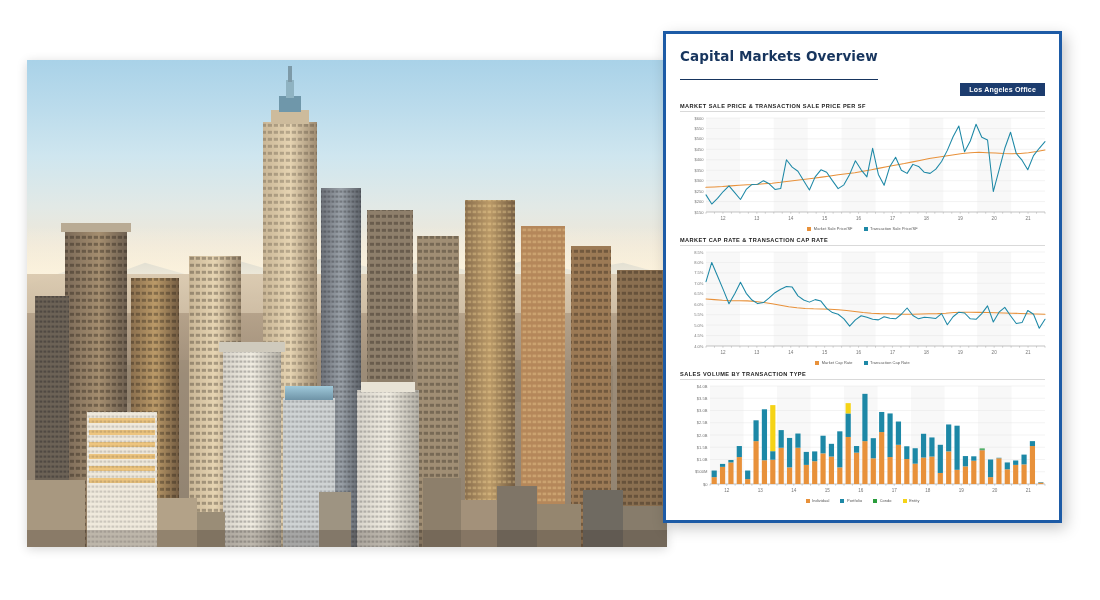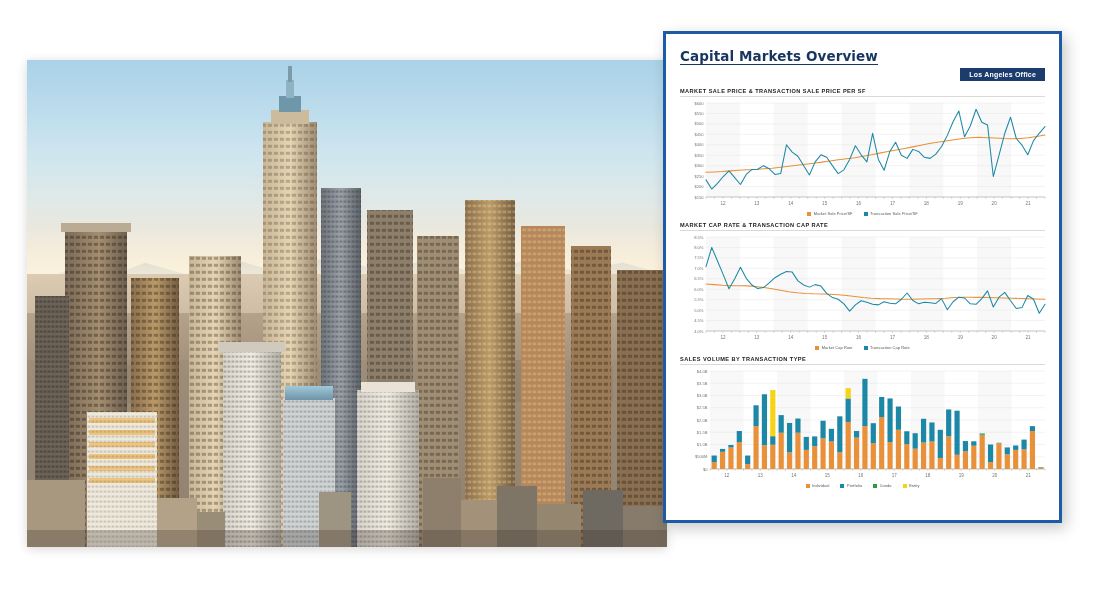--- a/index.html
+++ b/index.html
@@ -53,21 +53,21 @@
     width: 399px; height: 492px;
     background: #ffffff;
     border: 3px solid #1d5ba6;
     box-shadow: 4px 5px 14px rgba(0,0,0,.22);
   }
   .card-inner { padding: 13px 14px 8px 14px; height:100%; }
 
   .title {
     font-size: 13.5px; font-weight: 700; color: #17355e;
     letter-spacing: .1px; display:inline-block;
-    border-bottom: 1.3px solid #17355e; padding-bottom: 0;
+    border-bottom: 1.3px solid #17355e; padding-bottom: 15px;
     font-family: "DejaVu Sans", sans-serif;
     text-align: center;
   }
   .badge-row { position: relative; height: 14px; margin-top: 3px; }
   .badge {
     position:absolute; right:0; top:0;
     background: #1c3c6e; color:#fff;
     font-size: 7px; font-weight: 700; letter-spacing:.2px;
     padding: 3px 9px 3px 9px; white-space:nowrap;
   }

